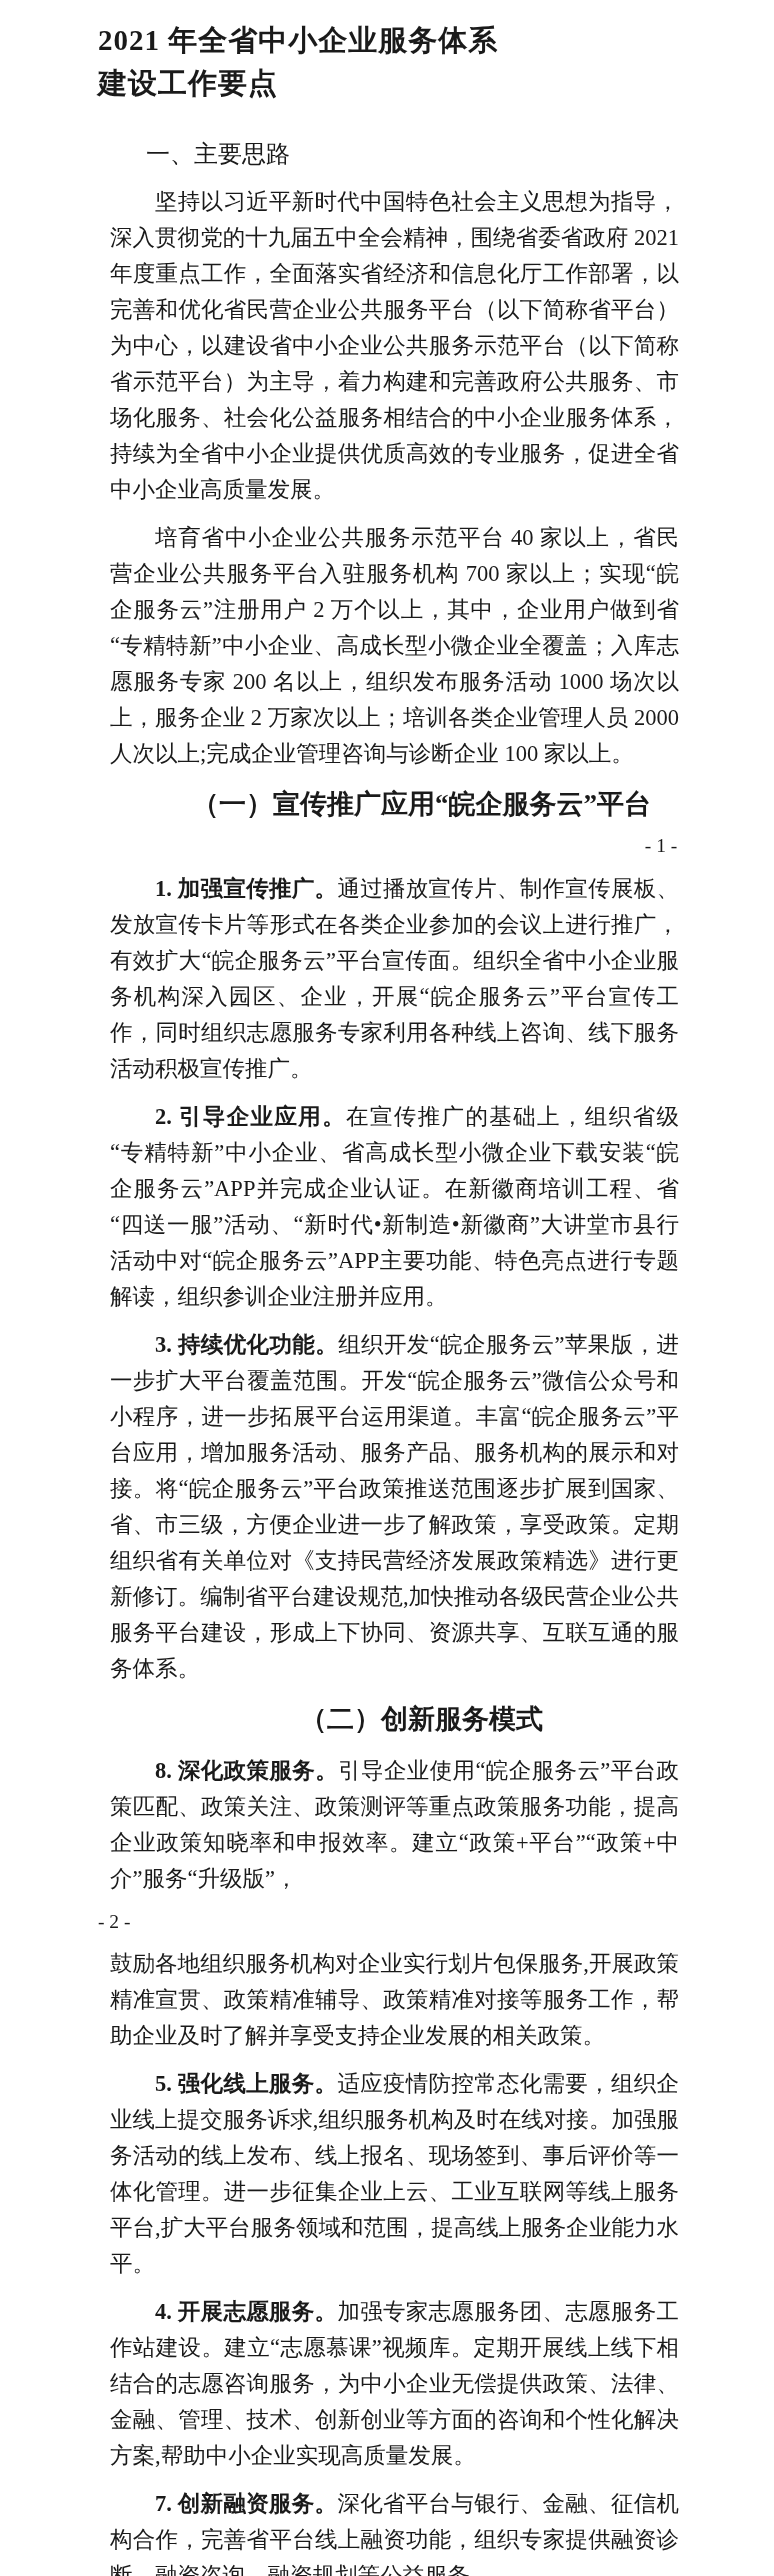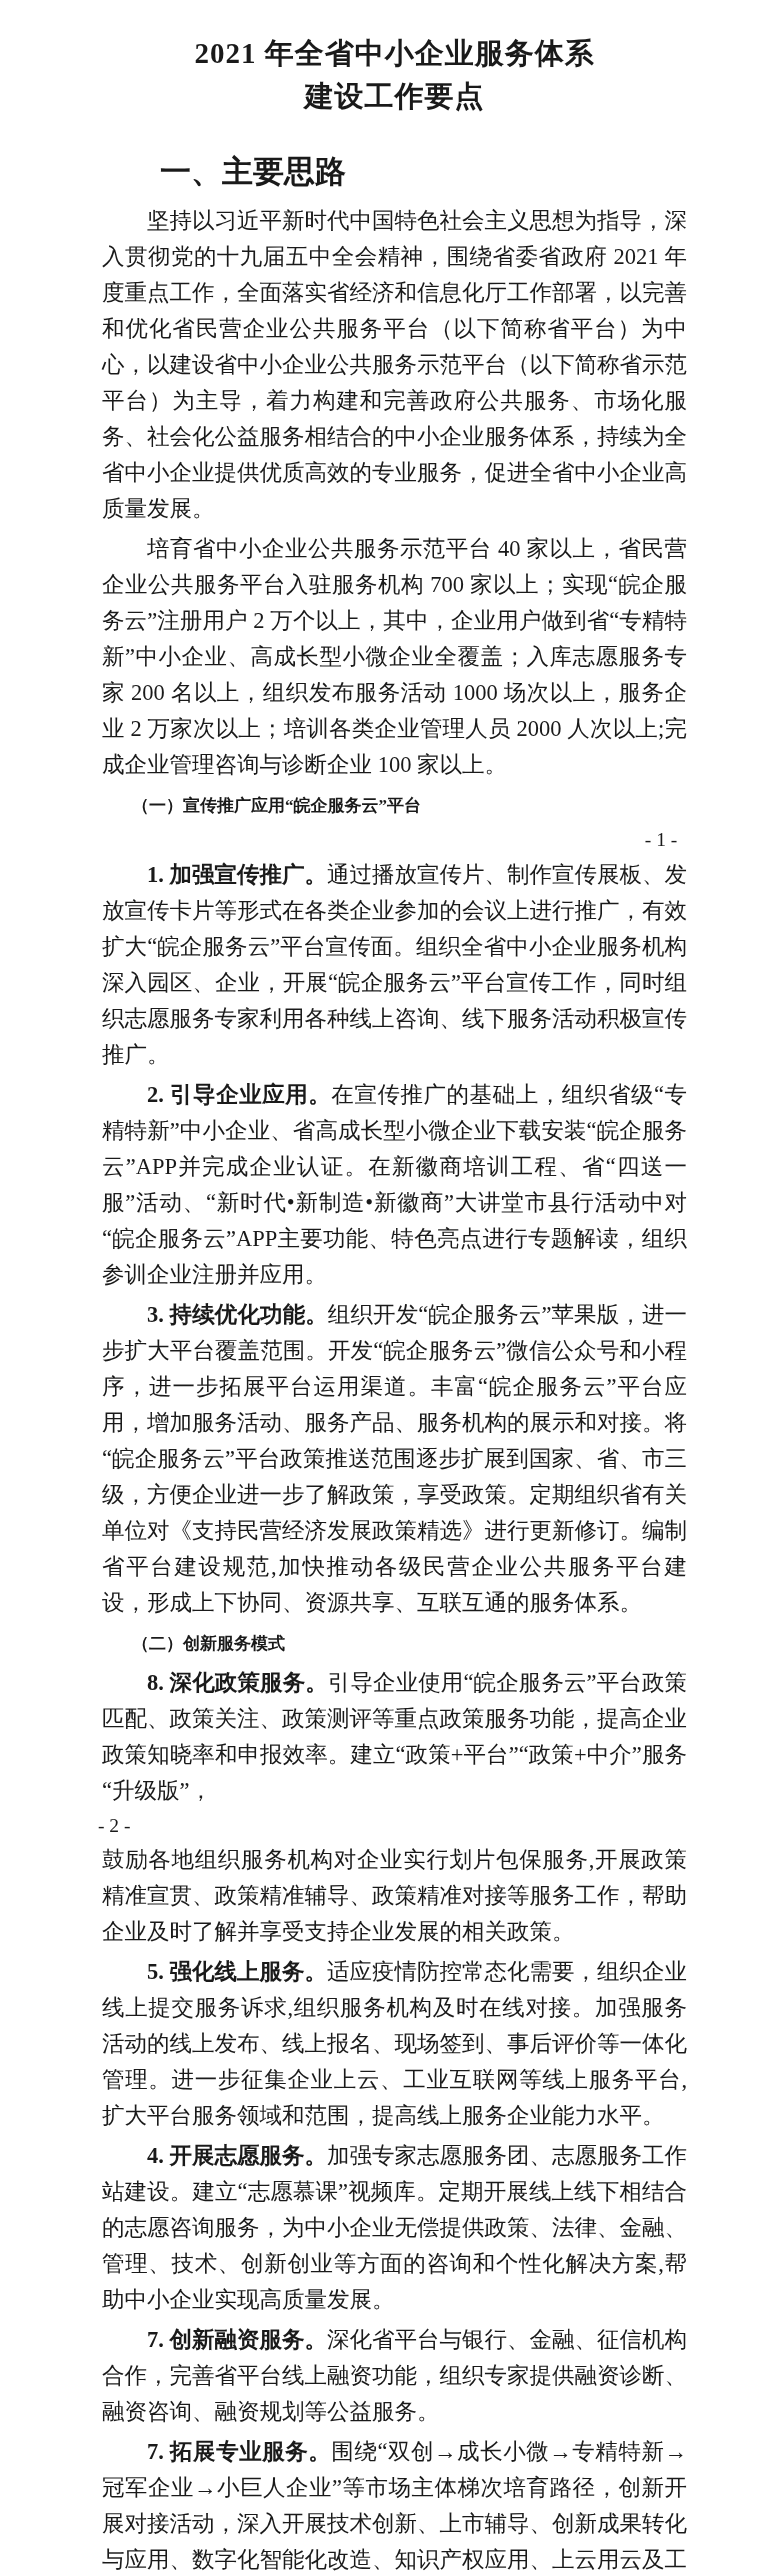--- a/index.html
+++ b/index.html
@@ -10,49 +10,50 @@
   .page {
     width: 775px;
     min-height: 2576px;
     box-sizing: border-box;
     background: #ffffff;
     color: #1a1a1a;
     padding: 15.6px 84px 7.8px 98px;
     font-family: "Liberation Serif", serif;
   }
   .doc-title {
-    text-align: center;
+    text-align: left;
     font-size: 29px;
     font-weight: bold;
     line-height: 1.5;
-    margin: 16px 0 29px 0;
+    margin: 3px 0 29px 0;
     letter-spacing: 1px;
     font-family: "Liberation Serif", serif;
   }
   .h1 {
     font-family: "Liberation Sans", sans-serif;
-    font-weight: bold;
-    font-size: 31px;
+    font-weight: normal;
+    font-size: 24px;
     line-height: 1.55;
     margin: 11.7px 0 7.8px 0;
     text-indent: 2em;
   }
   .h2 {
     font-family: "Liberation Serif", serif;
     font-weight: bold;
-    font-size: 17px;
+    font-size: 27px;
     line-height: 1.55;
     margin: 9.8px 0 7.8px 0;
     text-indent: 2em;
+    text-align: center;
   }
   .body-para {
     font-size: 22.5px;
     line-height: 1.6;
     text-align: justify;
-    margin: 4px;
+    margin: 12px;
     text-indent: 2em;
   }
   .body-para.no-indent {
     text-indent: 0;
   }
   .lead {
     font-weight: bold;
   }
   .pagenum {
     font-size: 19.5px;

